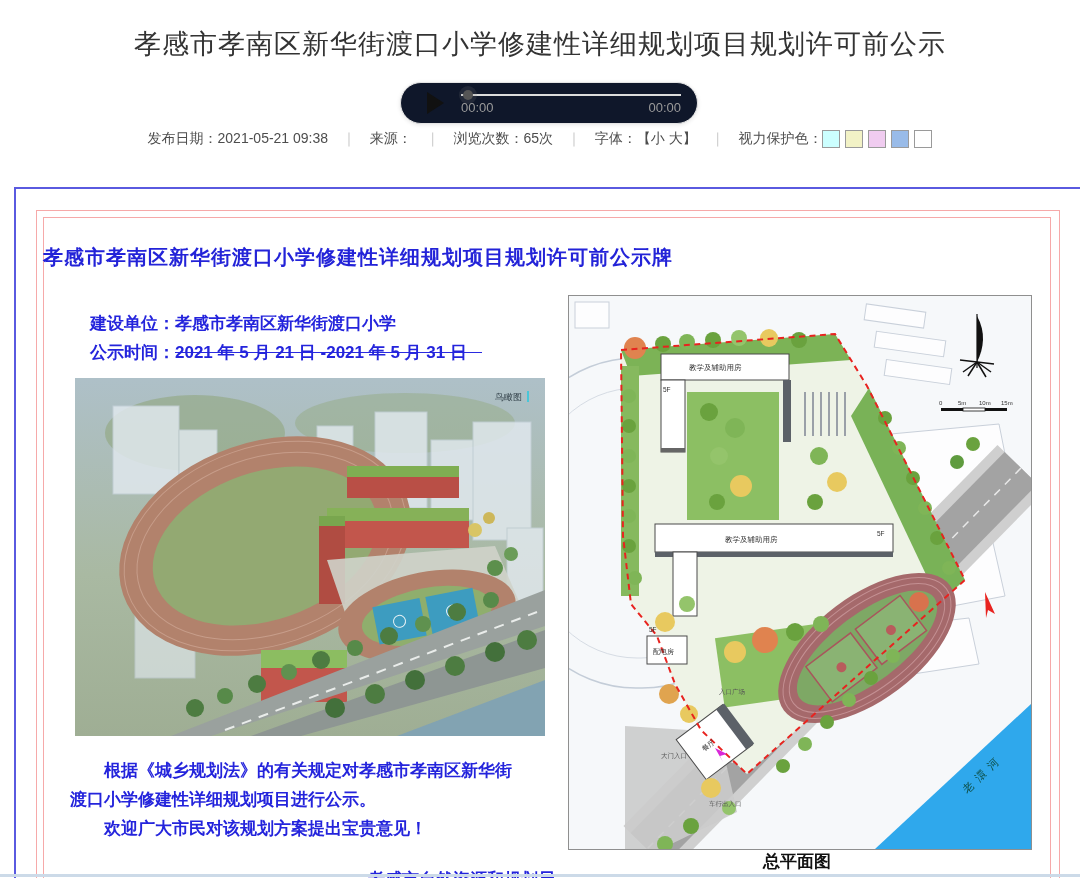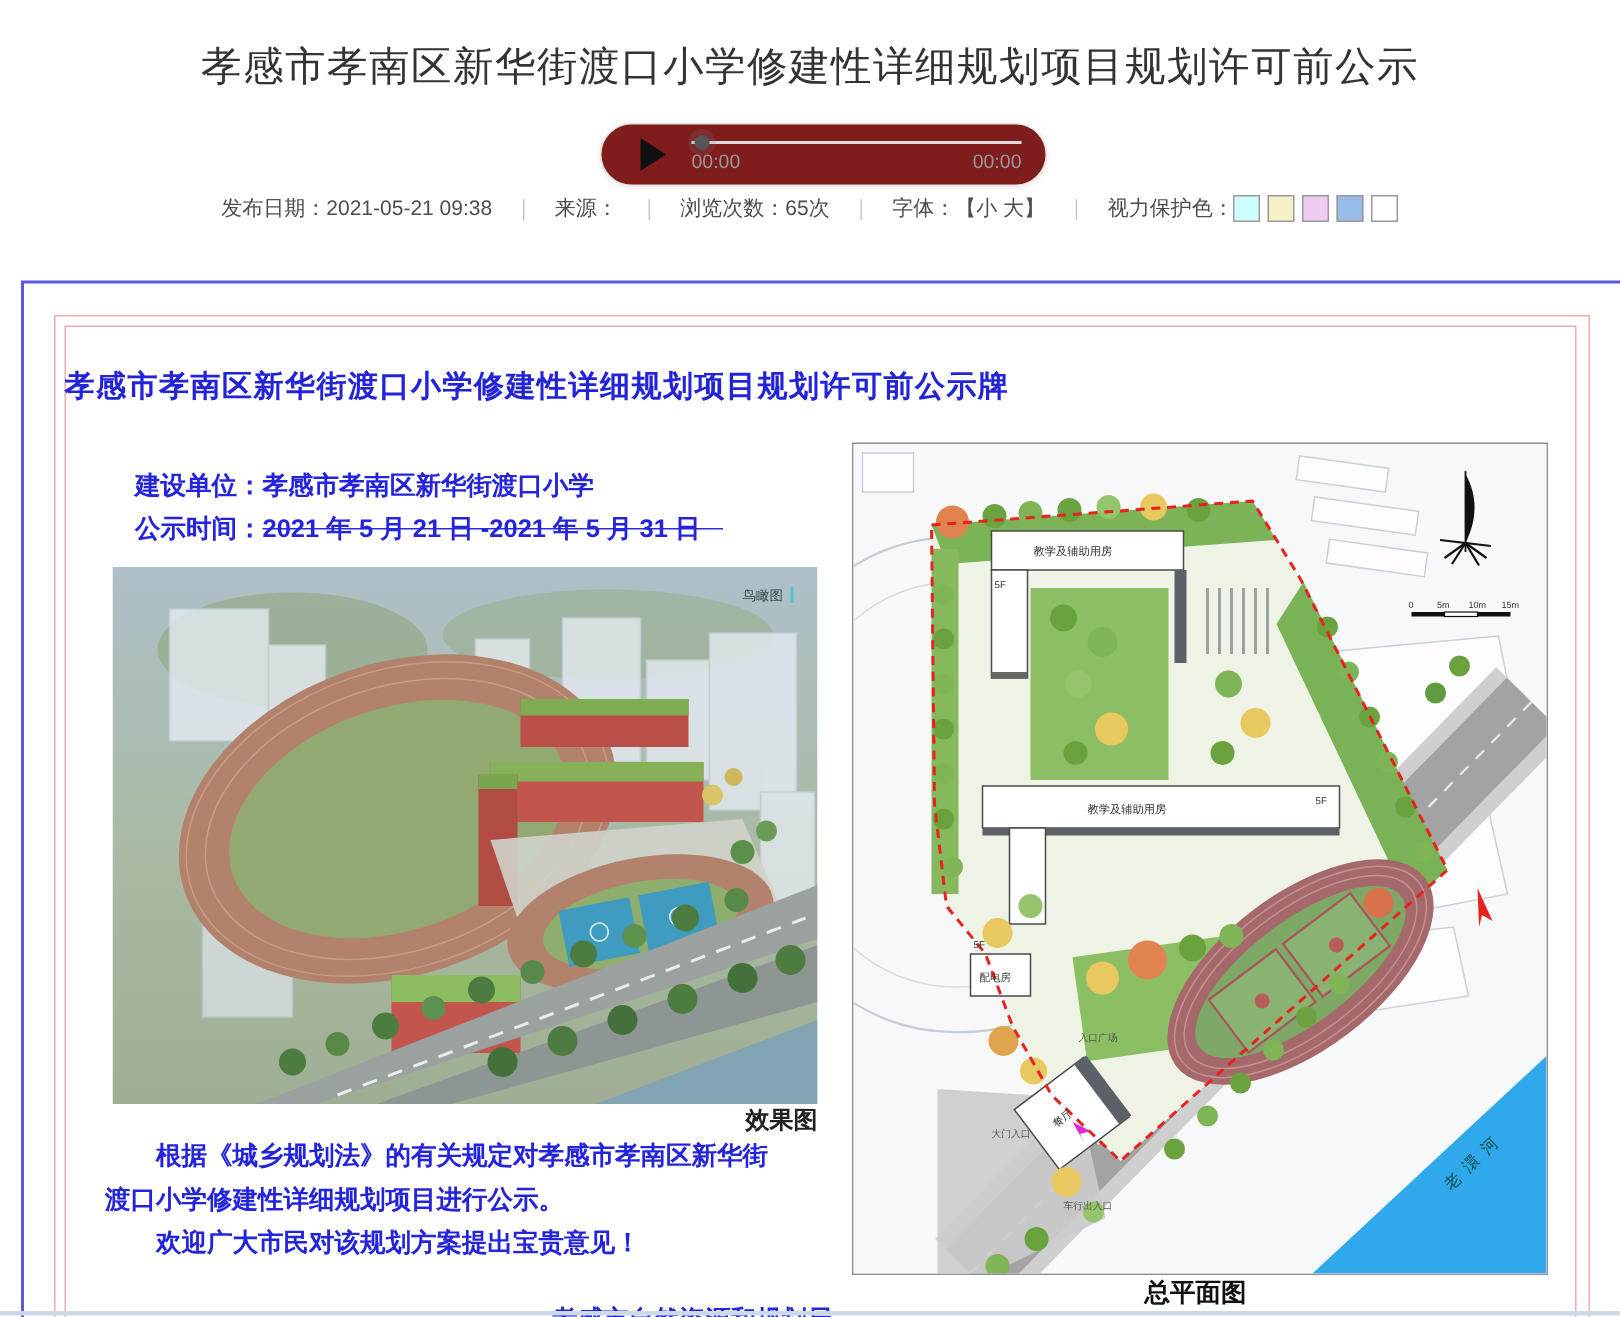--- a/index.html
+++ b/index.html
@@ -4,21 +4,21 @@
 <style>
   html,body{margin:0;padding:0;background:#fff;}
   body{font-family:"Liberation Sans",sans-serif;}
   #screen{position:relative;width:1080px;height:878px;background:#fff;overflow:hidden;}
 
   
   .page-title{position:absolute;left:0;top:26px;width:1080px;text-align:center;
     font-size:27px;color:#333;letter-spacing:1px;font-weight:500;}
 
   .audio{position:absolute;left:400px;top:82px;width:296px;height:40px;
-    border:1px solid #e4e4e4;border-radius:21px;background:#7f1d1d;
+    border:1px solid #e4e4e4;border-radius:21px;background:#0f172a;
     box-shadow:0 1px 4px rgba(0,0,0,.10);}
   .audio .play{position:absolute;left:26px;top:9px;width:0;height:0;cursor:pointer;
     border-left:17px solid #111;border-top:11px solid transparent;border-bottom:11px solid transparent;}
   .audio .track{position:absolute;left:60px;right:16px;top:11px;height:2px;background:#dcdcdc;cursor:pointer;}
   .audio .knob{position:absolute;left:2px;top:-4px;width:10px;height:10px;border-radius:50%;
     background:#555;box-shadow:0 0 0 4px rgba(120,120,120,.18);cursor:pointer;}
   .audio .t-cur{position:absolute;left:60px;top:17px;font-size:13px;color:#9a9a9a;}
   .audio .t-tot{position:absolute;right:16px;top:17px;font-size:13px;color:#9a9a9a;}
 
   .meta{position:absolute;left:0;top:130px;width:1080px;display:flex;justify-content:center;
@@ -194,21 +194,20 @@
         <circle cx="436" cy="176" r="7" fill="#6a9c58"></circle>
       <circle cx="400" cy="152" r="7" fill="#d9c565"></circle>
         <circle cx="414" cy="140" r="6" fill="#cdb75a"></circle>
     </g>
 
     <g>
       <text x="420" y="22" font-size="9" fill="#1c2a33" opacity="0.85">鸟瞰图</text>
       <rect x="452" y="13" width="2" height="11" fill="#49c6d8"></rect>
     </g>
   </svg>
-  <div class="render-cap">效果图</div>
 
   <svg class="plan-img" viewBox="0 0 462 553">
     <rect width="462" height="553" fill="#f6f8fa"></rect>
 
     <g fill="#fdfdfe" stroke="#c9d0da" stroke-width="1">
       <rect x="296" y="12" width="60" height="16" transform="rotate(8 326 20)"></rect>
       <rect x="306" y="40" width="70" height="16" transform="rotate(8 341 48)"></rect>
       <rect x="316" y="68" width="66" height="16" transform="rotate(8 349 76)"></rect>
       <polygon points="300,140 430,128 446,208 330,226"></polygon>
       <polygon points="330,250 422,238 436,300 352,316"></polygon>

